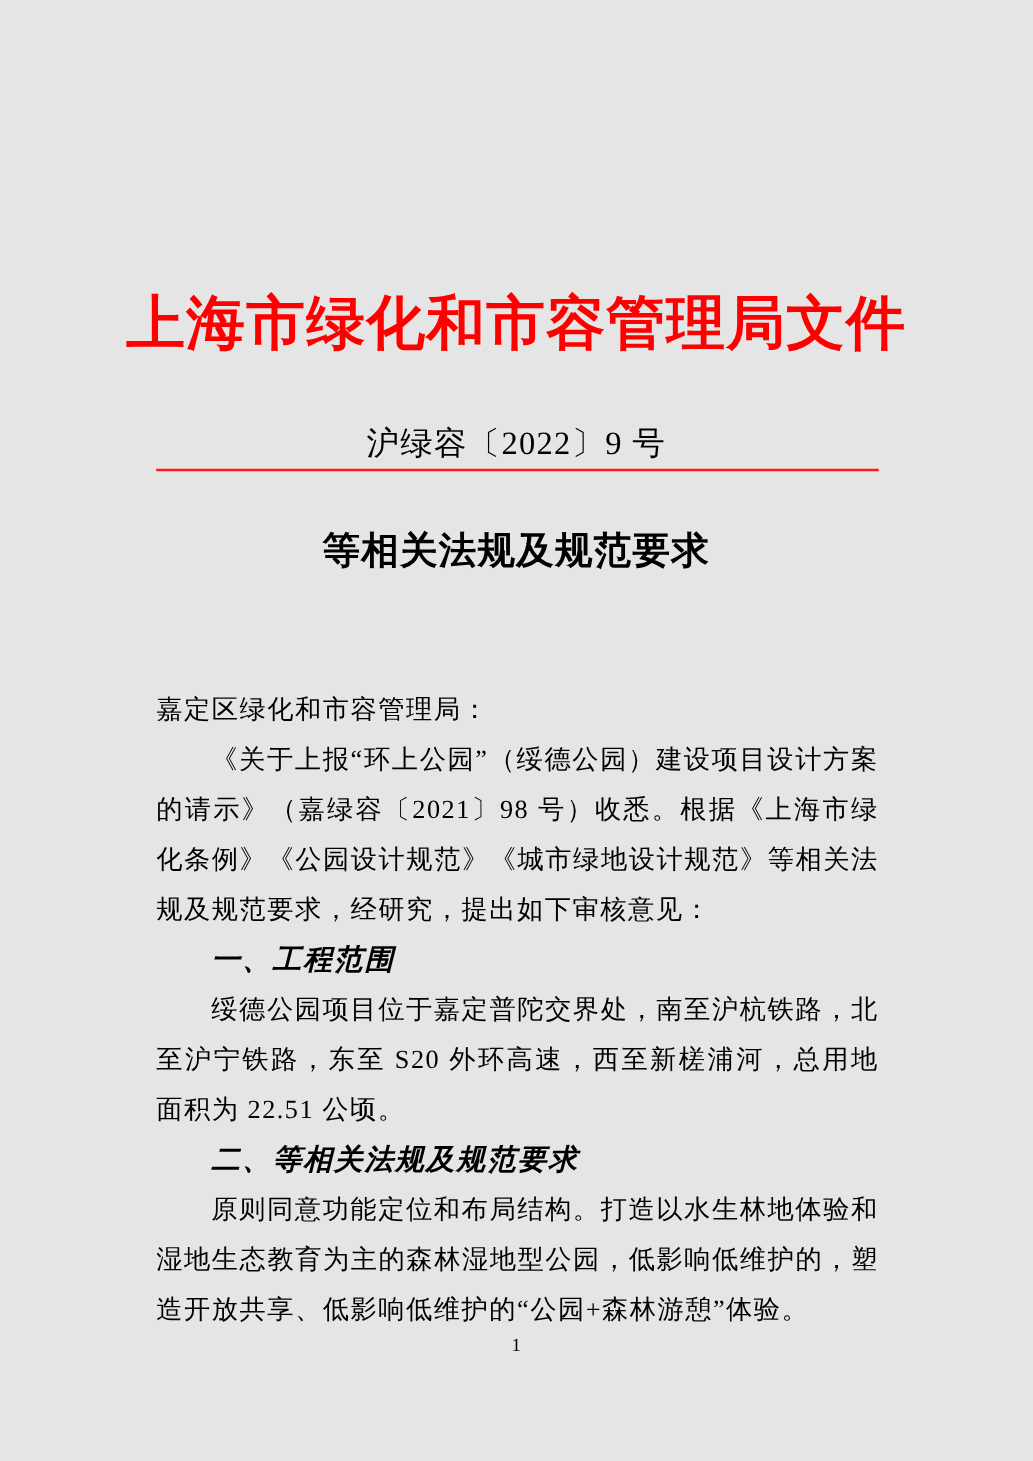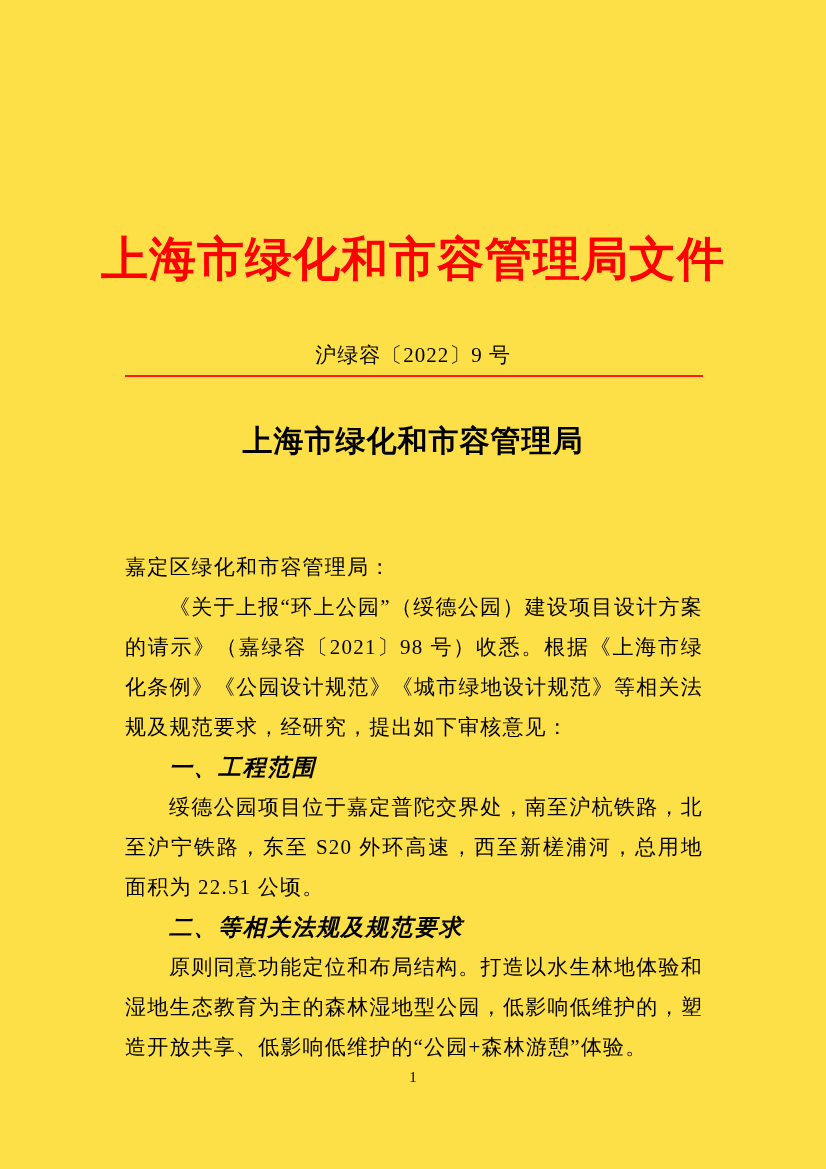--- a/index.html
+++ b/index.html
@@ -6,21 +6,21 @@
 
   html, body {
     background: #ffffff;
   }
 
   .page {
     position: relative;
     width: 826px;
     height: 1169px;
     margin: 0 auto;
-    background: #fde047;
+    background: #e5e5e5;
     overflow: hidden;
     font-family: "Liberation Serif", "DejaVu Serif", serif;
     color: #000000;
   }
 
   
   .red-header {
     position: absolute;
     top: 233px;
     left: 0;
@@ -35,21 +35,21 @@
     white-space: nowrap;
   }
 
   
   .doc-number {
     position: absolute;
     top: 342px;
     left: 0;
     right: 0;
     text-align: center;
-    font-size: 21px;
+    font-size: 26px;
     line-height: 26px;
     letter-spacing: 1px;
   }
 
   
   .red-rule {
     position: absolute;
     top: 375px;
     left: 125px;
     width: 578px;
@@ -118,21 +118,21 @@
 
 <div class="page">
 
   <div class="red-header">上海市绿化和市容管理局文件</div>
 
   <div class="doc-number">沪绿容〔2022〕9 号</div>
 
   <div class="red-rule"></div>
 
   <div class="doc-title">
-    <div>上海市绿化和市容管理局</div>
+    <div>等相关法规及规范要求</div>
   </div>
 
   <div class="doc-body">
     <p class="para salutation">嘉定区绿化和市容管理局：</p>
     <p class="para">《关于上报“环上公园”（绥德公园）建设项目设计方案的请示》（嘉绿容〔2021〕98 号）收悉。根据《上海市绿化条例》《公园设计规范》《城市绿地设计规范》等相关法规及规范要求，经研究，提出如下审核意见：</p>
     <p class="para section-heading">一、工程范围</p>
     <p class="para">绥德公园项目位于嘉定普陀交界处，南至沪杭铁路，北至沪宁铁路，东至 S20 外环高速，西至新槎浦河，总用地面积为 22.51 公顷。</p>
     <p class="para section-heading">二、等相关法规及规范要求</p>
     <p class="para">原则同意功能定位和布局结构。打造以水生林地体验和湿地生态教育为主的森林湿地型公园，低影响低维护的，塑造开放共享、低影响低维护的“公园+森林游憩”体验。</p>
   </div>

